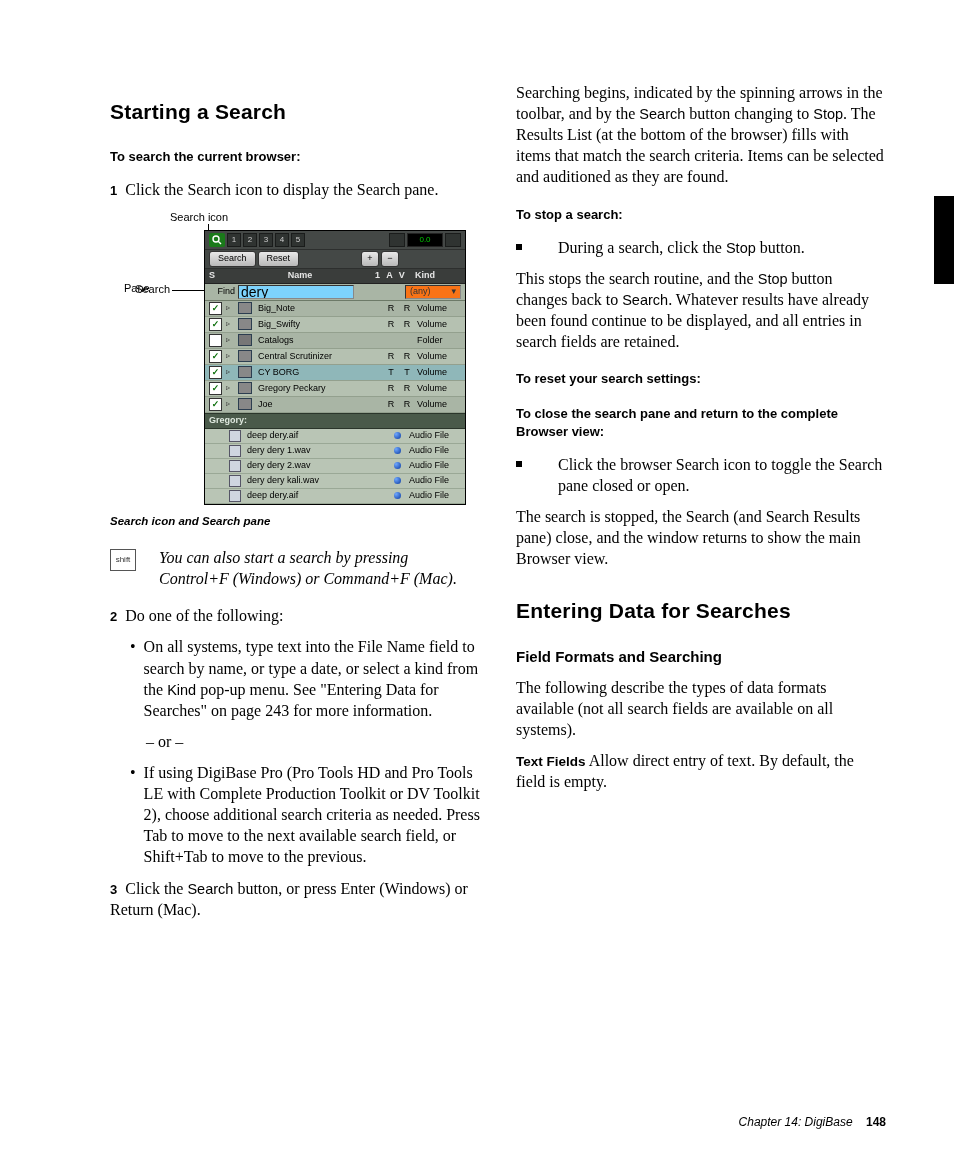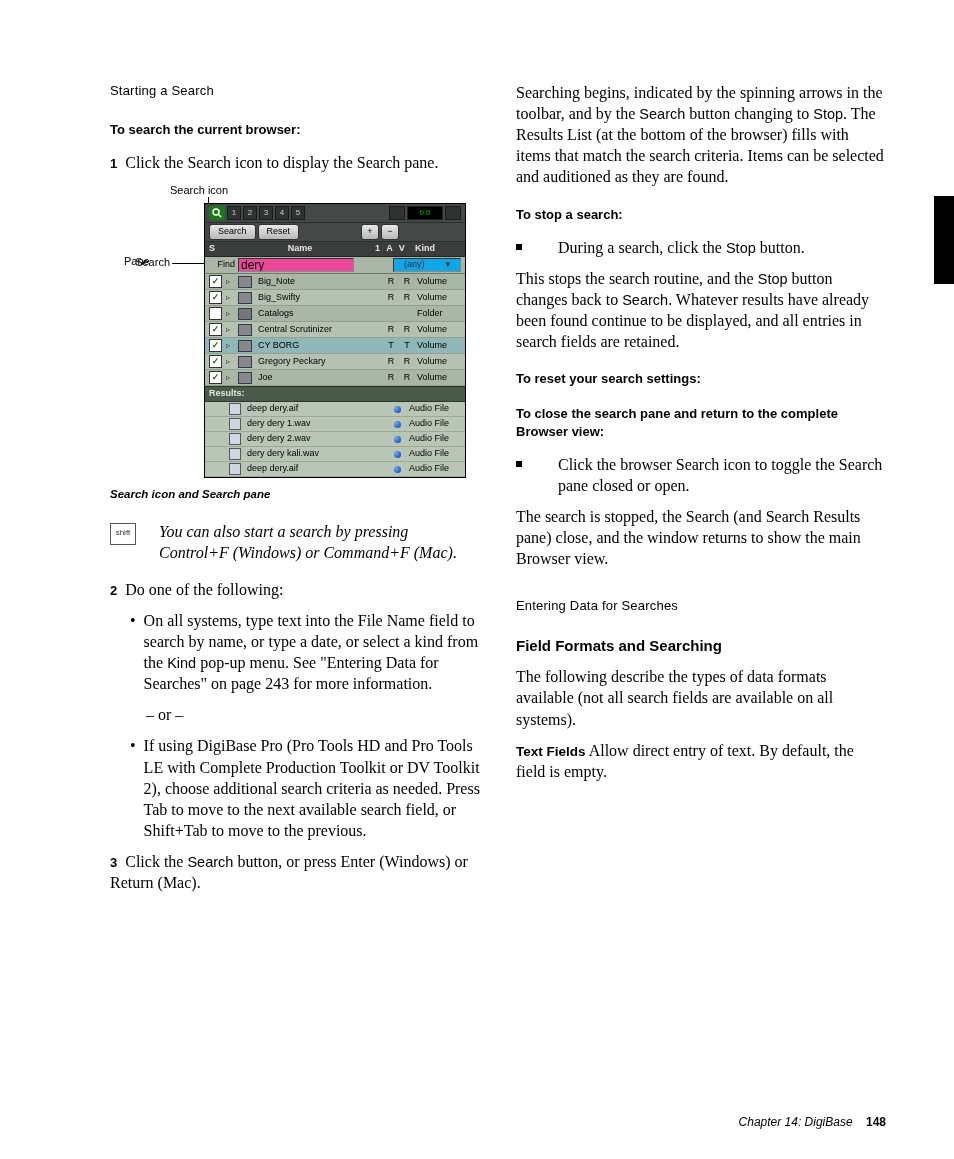--- a/index.html
+++ b/index.html
@@ -29,23 +29,23 @@
   .cols {
     display: flex;
     gap: 36px;
   }
   .col {
     flex: 1 1 0;
     min-width: 0;
   }
   h2.sect {
     font-family: "Arial Black", Arial, Helvetica, sans-serif;
-    font-weight: 400;
-    font-size: 13px;
-    margin: 0 0 22px 0;
+    font-weight: 700;
+    font-size: 21px;
+    margin: 16px 0 22px 0;
     letter-spacing: 0.2px;
   }
   h3.subsect {
     font-family: "Arial Black", Arial, Helvetica, sans-serif;
     font-weight: 900;
     font-size: 15px;
     margin: 14px 0 10px 0;
   }
   .bold-sans {
     font-family: Arial, Helvetica, sans-serif;
@@ -194,26 +194,26 @@
   .find-row {
     display:flex;
     align-items:center;
     height:16px;
     background:#a9b5a5;
     border-bottom:1px solid #6d7a68;
     color:#000;
   }
   .find-row .lab { width:30px;text-align:right;padding-right:3px;font-size:9px;}
   .find-row input {
-    height:12px;border:1px inset #888;background:#ec4899;font-size:12px;padding:0 2px;
+    height:12px;border:1px inset #888;background:#7dd3fc;font-size:14px;padding:0 2px;
   }
   .find-row .kind {
     width:46px; margin-left:auto; margin-right:4px;
-    height:12px;border:1px inset #888;background:#0ea5e9;font-size:9px;
-    display:flex;align-items:center;justify-content:space-between;padding:0 10px;color:#333;
+    height:12px;border:1px inset #888;background:#f97316;font-size:9px;
+    display:flex;align-items:center;justify-content:space-between;padding:0 4px;color:#333;
   }
   .data-row {
     display:flex;align-items:center;height:15px;
     background:#a9b5a5;
     border-bottom:1px solid #93a08e;
     color:#000;
     padding:0 4px;
     gap:4px;
   }
   .data-row.alt { background:#b5c1b1; }
@@ -382,21 +382,21 @@
                 <div class="ck">✓</div>
                 <div class="pl">▹</div>
                 <div class="ic vol"></div>
                 <div class="nm">Joe</div>
                 <div class="flg">R</div>
                 <div class="flg">R</div>
                 <div class="knd">Volume</div>
               </div>
             </div>
 
-          <div class="results-bar">Results:</div>
+          <div class="results-bar">Gregory:</div>
           <div id="results-host">
               <div class="res-row">
                 <div style="width:14px"></div>
                 <div class="ric"></div>
                 <div class="rn">deep dery.aif</div>
                 <div class="rdot"></div>
                 <div class="rk">Audio File</div>
               </div>
               <div class="res-row">
                 <div style="width:14px"></div>

